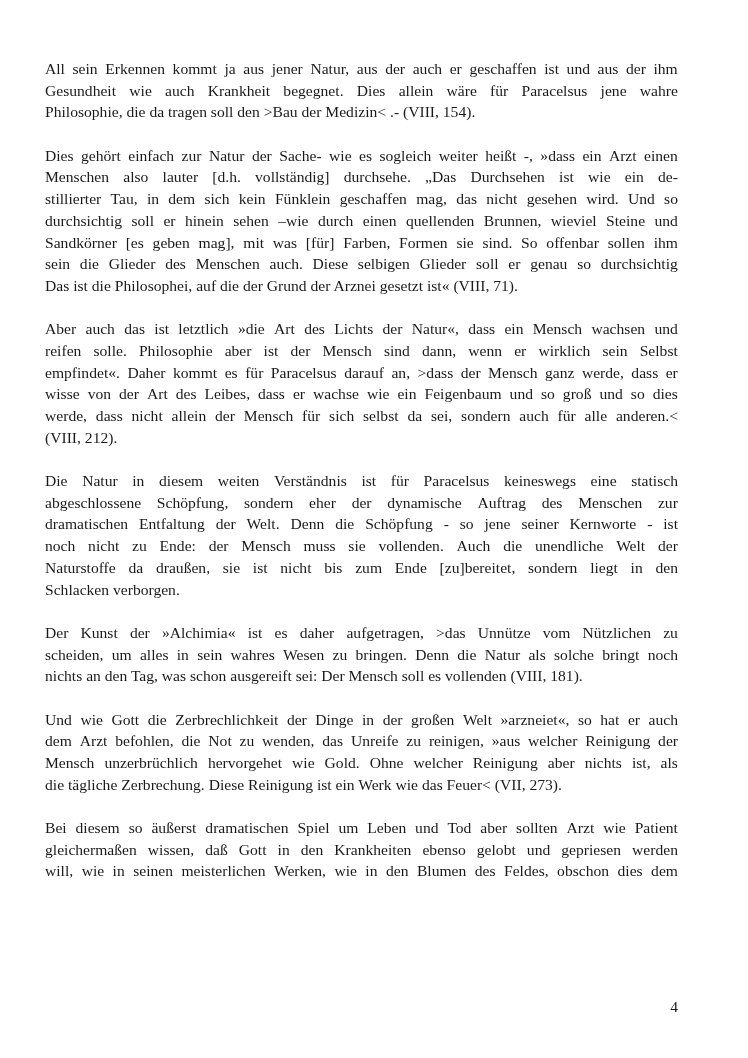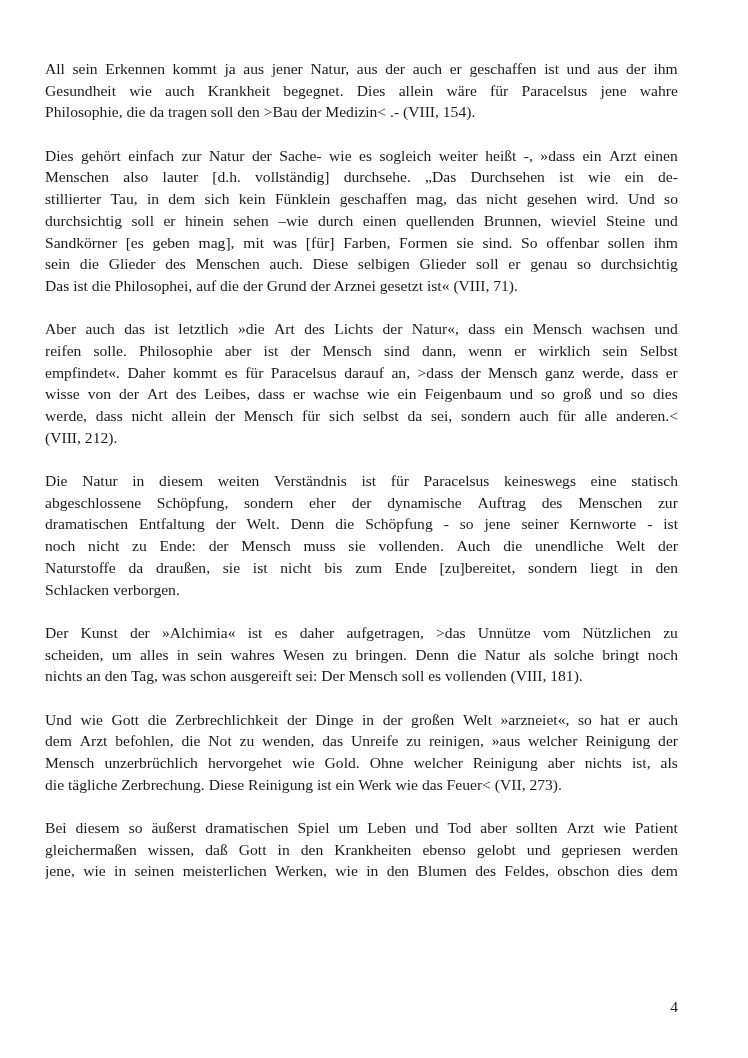--- a/index.html
+++ b/index.html
@@ -485,21 +485,21 @@
           <span>in</span>
           <span>den</span>
           <span>Krankheiten</span>
           <span>ebenso</span>
           <span>gelobt</span>
           <span>und</span>
           <span>gepriesen</span>
           <span>werden</span>
         </div>
         <div class="line just">
-          <span>jene,</span>
+          <span>will,</span>
           <span>wie</span>
           <span>in</span>
           <span>seinen</span>
           <span>meisterlichen</span>
           <span>Werken,</span>
           <span>wie</span>
           <span>in</span>
           <span>den</span>
           <span>Blumen</span>
           <span>des</span>

